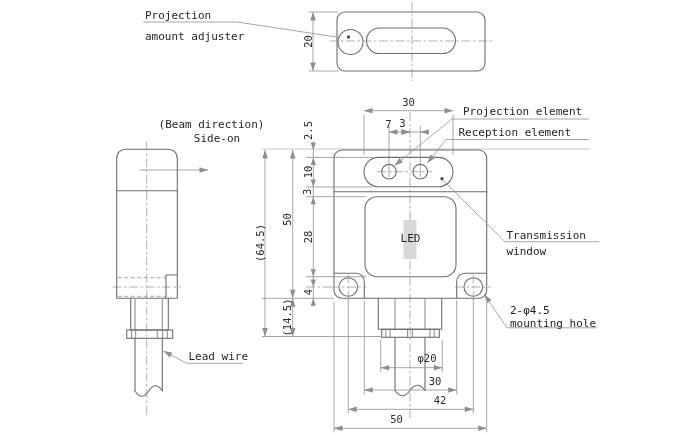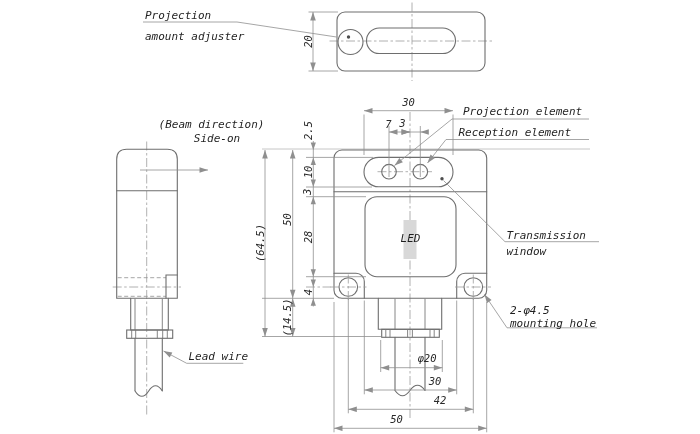--- a/index.html
+++ b/index.html
@@ -1,17 +1,17 @@
 <!DOCTYPE html>
 <html><head>
 <meta charset="utf-8">
 <style>
   html,body{margin:0;padding:0;background:#ffffff;}
   #canvas{position:relative;width:700px;height:434px;background:#fff;overflow:hidden;
-          font-family:"DejaVu Sans Mono","Liberation Mono",monospace;font-style:italic;}
+          font-family:"DejaVu Sans Mono","Liberation Mono",monospace;}
   svg{display:block}
   .outline{stroke:#6e6e6e;stroke-width:1.1;fill:none;stroke-linecap:round;}
   .inner{stroke:#787878;stroke-width:0.9;fill:none;}
   .thin{stroke:#8f8f8f;stroke-width:0.8;fill:none;}
   .band{stroke:#c6c6c6;stroke-width:1;fill:none;}
   .cl{stroke:#9d9d9d;stroke-width:0.8;fill:none;stroke-dasharray:9 2.5 2.5 2.5;}
   .hid{stroke:#8f8f8f;stroke-width:0.8;fill:none;stroke-dasharray:4 2.5;}
   .ah{fill:#8f8f8f;stroke:none;}
   .dot{fill:#4d4d4d;stroke:none;}
   text{fill:#1f1f1f;font-family:"DejaVu Sans Mono","Liberation Mono",monospace;font-size:11px;}

